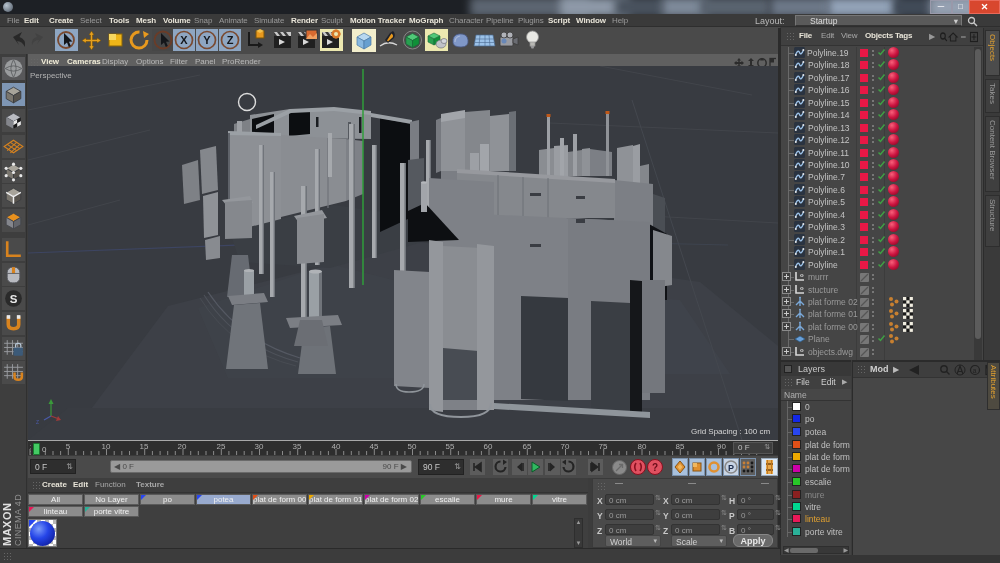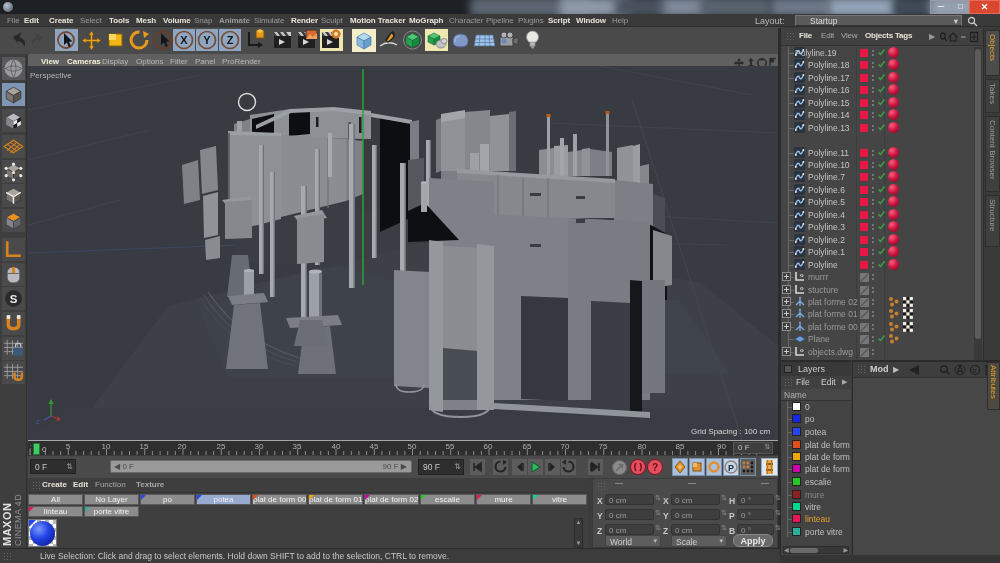--- a/index.html
+++ b/index.html
@@ -24,21 +24,21 @@
   </div>
 <div class="a" style="left:0;top:14px;width:1000px;height:13px;background:#3a3a3a;border-bottom:1px solid #2e2e2e">
     <div class="a" style="left:7px;top:2px;font-size:8px;color:#9a9a9a;font-weight:normal;letter-spacing:-.1px">File</div>
     <div class="a" style="left:24px;top:2px;font-size:8px;color:#e8e4d8;font-weight:bold;letter-spacing:-.1px">Edit</div>
     <div class="a" style="left:49px;top:2px;font-size:8px;color:#e8e4d8;font-weight:bold;letter-spacing:-.1px">Create</div>
     <div class="a" style="left:80px;top:2px;font-size:8px;color:#9a9a9a;font-weight:normal;letter-spacing:-.1px">Select</div>
     <div class="a" style="left:109px;top:2px;font-size:8px;color:#e8e4d8;font-weight:bold;letter-spacing:-.1px">Tools</div>
     <div class="a" style="left:136px;top:2px;font-size:8px;color:#e8e4d8;font-weight:bold;letter-spacing:-.1px">Mesh</div>
     <div class="a" style="left:163px;top:2px;font-size:8px;color:#e8e4d8;font-weight:bold;letter-spacing:-.1px">Volume</div>
     <div class="a" style="left:194px;top:2px;font-size:8px;color:#9a9a9a;font-weight:normal;letter-spacing:-.1px">Snap</div>
-    <div class="a" style="left:219px;top:2px;font-size:8px;color:#9a9a9a;font-weight:bold;letter-spacing:-.1px">Animate</div>
+    <div class="a" style="left:219px;top:2px;font-size:8px;color:#9a9a9a;font-weight:normal;letter-spacing:-.1px">Animate</div>
     <div class="a" style="left:254px;top:2px;font-size:8px;color:#9a9a9a;font-weight:normal;letter-spacing:-.1px">Simulate</div>
     <div class="a" style="left:291px;top:2px;font-size:8px;color:#e8e4d8;font-weight:bold;letter-spacing:-.1px">Render</div>
     <div class="a" style="left:321px;top:2px;font-size:8px;color:#9a9a9a;font-weight:normal;letter-spacing:-.1px">Sculpt</div>
     <div class="a" style="left:350px;top:2px;font-size:8px;color:#e8e4d8;font-weight:bold;letter-spacing:-.1px">Motion Tracker</div>
     <div class="a" style="left:409px;top:2px;font-size:8px;color:#e8e4d8;font-weight:bold;letter-spacing:-.1px">MoGraph</div>
     <div class="a" style="left:449px;top:2px;font-size:8px;color:#9a9a9a;font-weight:normal;letter-spacing:-.1px">Character</div>
     <div class="a" style="left:486px;top:2px;font-size:8px;color:#9a9a9a;font-weight:normal;letter-spacing:-.1px">Pipeline</div>
     <div class="a" style="left:518px;top:2px;font-size:8px;color:#9a9a9a;font-weight:normal;letter-spacing:-.1px">Plugins</div>
     <div class="a" style="left:548px;top:2px;font-size:8px;color:#e8e4d8;font-weight:bold;letter-spacing:-.1px">Script</div>
     <div class="a" style="left:576px;top:2px;font-size:8px;color:#e8e4d8;font-weight:bold;letter-spacing:-.1px">Window</div>
@@ -460,21 +460,21 @@
       <div class="a" style="left:0;top:0px;width:193px;height:12px">
         <div class="a" style="left:7px;top:6px;width:6px;height:1px;background:#6a6a6a"></div>
         <div class="a" style="left:13px;top:0px;width:11px;height:11px">
           <svg width="11" height="11" viewBox="0 0 11 11" style="position:absolute;left:0;top:0">
             <rect width="11" height="11" rx="1.5" fill="#2a3340"></rect>
             <path d="M1.5 8 Q4 2 5.5 5.5 Q7 9 9.5 3" stroke="#9cc2e8" stroke-width="1.3" fill="none"></path>
             <circle cx="1.8" cy="8" r="1" fill="#e8e8e8"></circle>
             <circle cx="9.4" cy="3" r="1" fill="#e8e8e8"></circle>
           </svg>
         </div>
-        <div class="a" style="left:14px;top:1px;font-size:8.5px;color:#c4c4c4">Polyline.19</div>
+        <div class="a" style="left:26px;top:1px;font-size:8.5px;color:#c4c4c4">Polyline.19</div>
         <div class="a" style="left:79px;top:1.5px;width:8px;height:8px;background:#e81846"></div>
         <div class="a" style="left:91px;top:2px;width:3px;height:9px">
           <div style="position:absolute;left:0;top:1px;width:2px;height:2px;border-radius:50%;background:#888"></div>
           <div style="position:absolute;left:0;top:5px;width:2px;height:2px;border-radius:50%;background:#888"></div>
         </div>
         <div class="a" style="left:96px;top:1px;width:9px;height:9px">
           <svg width="9" height="9" viewBox="0 0 9 9" style="position:absolute;left:0;top:0">
             <path d="M1.5 4.5 L3.5 6.5 L7.5 1.5" stroke="#3fa044" stroke-width="1.5" fill="none"></path>
           </svg>
         </div>
@@ -611,20 +611,45 @@
         <div class="a" style="left:7px;top:6px;width:6px;height:1px;background:#6a6a6a"></div>
         <div class="a" style="left:13px;top:0px;width:11px;height:11px">
           <svg width="11" height="11" viewBox="0 0 11 11" style="position:absolute;left:0;top:0">
             <rect width="11" height="11" rx="1.5" fill="#2a3340"></rect>
             <path d="M1.5 8 Q4 2 5.5 5.5 Q7 9 9.5 3" stroke="#9cc2e8" stroke-width="1.3" fill="none"></path>
             <circle cx="1.8" cy="8" r="1" fill="#e8e8e8"></circle>
             <circle cx="9.4" cy="3" r="1" fill="#e8e8e8"></circle>
           </svg>
         </div>
         <div class="a" style="left:27px;top:1px;font-size:8.5px;color:#c4c4c4">Polyline.13</div>
+        <div class="a" style="left:79px;top:1.5px;width:8px;height:8px;background:#e81846"></div>
+        <div class="a" style="left:91px;top:2px;width:3px;height:9px">
+          <div style="position:absolute;left:0;top:1px;width:2px;height:2px;border-radius:50%;background:#888"></div>
+          <div style="position:absolute;left:0;top:5px;width:2px;height:2px;border-radius:50%;background:#888"></div>
+        </div>
+        <div class="a" style="left:96px;top:1px;width:9px;height:9px">
+          <svg width="9" height="9" viewBox="0 0 9 9" style="position:absolute;left:0;top:0">
+            <path d="M1.5 4.5 L3.5 6.5 L7.5 1.5" stroke="#3fa044" stroke-width="1.5" fill="none"></path>
+          </svg>
+        </div>
+        <div class="a" style="left:107px;top:0px;width:11px;height:11px">
+          <div style="position:absolute;left:0;top:0;width:11px;height:11px;border-radius:50%;background:radial-gradient(circle at 35% 30%,#f8607a,#cc1440 50%,#70081e)"></div>
+        </div>
+      </div>
+      <div class="a" style="left:0;top:87px;width:193px;height:12px">
+        <div class="a" style="left:7px;top:6px;width:6px;height:1px;background:#6a6a6a"></div>
+        <div class="a" style="left:13px;top:0px;width:11px;height:11px">
+          <svg width="11" height="11" viewBox="0 0 11 11" style="position:absolute;left:0;top:0">
+            <rect width="11" height="11" rx="1.5" fill="#2a3340"></rect>
+            <path d="M1.5 8 Q4 2 5.5 5.5 Q7 9 9.5 3" stroke="#9cc2e8" stroke-width="1.3" fill="none"></path>
+            <circle cx="1.8" cy="8" r="1" fill="#e8e8e8"></circle>
+            <circle cx="9.4" cy="3" r="1" fill="#e8e8e8"></circle>
+          </svg>
+        </div>
+        <div class="a" style="left:27px;top:1px;font-size:8.5px;color:#c4c4c4">Polyline.12</div>
         <div class="a" style="left:79px;top:1.5px;width:8px;height:8px;background:#e81846"></div>
         <div class="a" style="left:91px;top:2px;width:3px;height:9px">
           <div style="position:absolute;left:0;top:1px;width:2px;height:2px;border-radius:50%;background:#888"></div>
           <div style="position:absolute;left:0;top:5px;width:2px;height:2px;border-radius:50%;background:#888"></div>
         </div>
         <div class="a" style="left:96px;top:1px;width:9px;height:9px">
           <svg width="9" height="9" viewBox="0 0 9 9" style="position:absolute;left:0;top:0">
             <path d="M1.5 4.5 L3.5 6.5 L7.5 1.5" stroke="#3fa044" stroke-width="1.5" fill="none"></path>
           </svg>
         </div>
@@ -1544,14 +1569,13 @@
       <div class="a" style="right:3px;top:1px;font-size:7px;color:#bbb">▾</div>
     </div>
     <div class="a" style="left:78px;top:56px;width:56px;height:12px;background:#5e5e5e;border:1px solid #444;border-radius:2px">
       <div class="a" style="left:4px;top:1px;font-size:8.5px;color:#d0d0d0">Scale</div>
       <div class="a" style="right:3px;top:1px;font-size:7px;color:#bbb">▾</div>
     </div>
     <div class="a" style="left:140px;top:55px;width:40px;height:13px;background:#6a6a6a;border:1px solid #888;border-radius:6px;text-align:center;font-size:9px;color:#e8e8e8;line-height:12px;font-weight:bold">Apply</div>
   </div>
 <div class="a" style="left:0;top:548px;width:780px;height:15px;background:#3c3c3c;border-top:1px solid #2a2a2a">
     <div class="a grip" style="left:3px;top:3px;width:9px;height:9px"></div>
-    <div class="a" style="left:40px;top:2px;font-size:8.5px;color:#c8c8c8">Live Selection: Click and drag to select elements. Hold down SHIFT to add to the selection, CTRL to remove.</div>
   </div>
 <div class="a" style="left:780px;top:555px;width:220px;height:8px;background:#353535"></div>
 </body></html>

